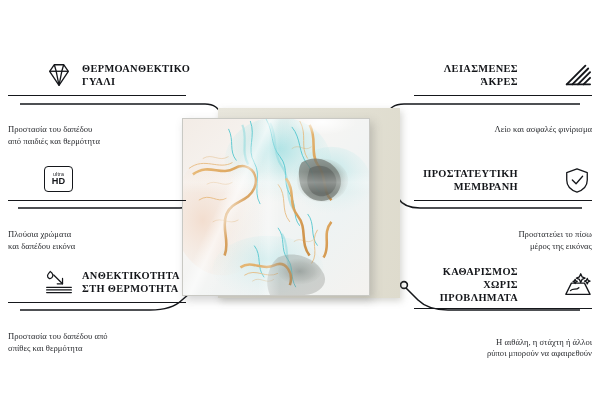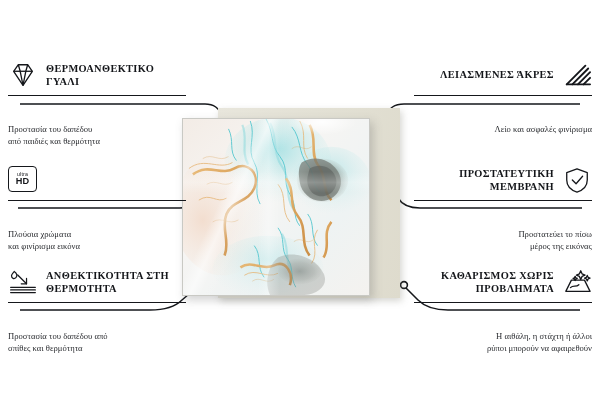--- a/index.html
+++ b/index.html
@@ -50,21 +50,21 @@
   .title{
     font-size:10.4px;line-height:13.2px;letter-spacing:.35px;
     color:#14161a;font-weight:700;text-transform:uppercase;
     font-family:"Liberation Serif", serif;
   }
   .rule{height:1.4px;background:#15171b;margin:3px 0 5px 0;width:100%;}
   .desc{
     font-size:8.6px;line-height:11.4px;color:#2a2c30;
     font-family:"Liberation Serif", serif;white-space:pre-line;margin-top:28px;
   }
-  .icon{flex:0 0 auto;width:30px;height:28px;display:block;}
+  .icon{flex:0 0 auto;width:30px;height:28px;display:block;margin-left:36px;}
   .icon svg{display:block;width:100%;height:100%;}
 
   .hdbox{
     width:27px;height:24px;border:1.6px solid #15171b;border-radius:4px;
     display:flex;flex-direction:column;align-items:center;justify-content:center;
     line-height:1;font-family:"Liberation Sans", sans-serif;color:#15171b;
   }
   .hdbox .u{font-size:5.2px;letter-spacing:.2px;margin-bottom:.5px;}
   .hdbox .h{font-size:9.2px;font-weight:700;letter-spacing:.2px;}
 
@@ -208,21 +208,21 @@
     <div class="head">
       <span class="icon">
         <span class="hdbox">
           <span class="u">ultra</span>
           <span class="h">HD</span>
         </span>
       </span>
     </div>
     <div class="rule"></div>
     <div class="desc">Πλούσια χρώματα
-και φινίρισμα εικόνα</div>
+και δαπέδου εικόνα</div>
   </div>
 
   <div class="callout left" style="top:265px;">
     <div class="head">
       <span class="icon">
         <svg viewBox="0 0 34 30">
             <g fill="none" stroke="#15171b" stroke-width="1.4" stroke-linecap="round" stroke-linejoin="round">
           <path d="M7 3 C10 5 11 8 9 10 C7 12 4 11 4 8 C4 6 6 5 7 3 Z"></path>
           <path d="M11 7 L21 17"></path>
               <path d="M15 17 L21 17 L21 11"></path>

